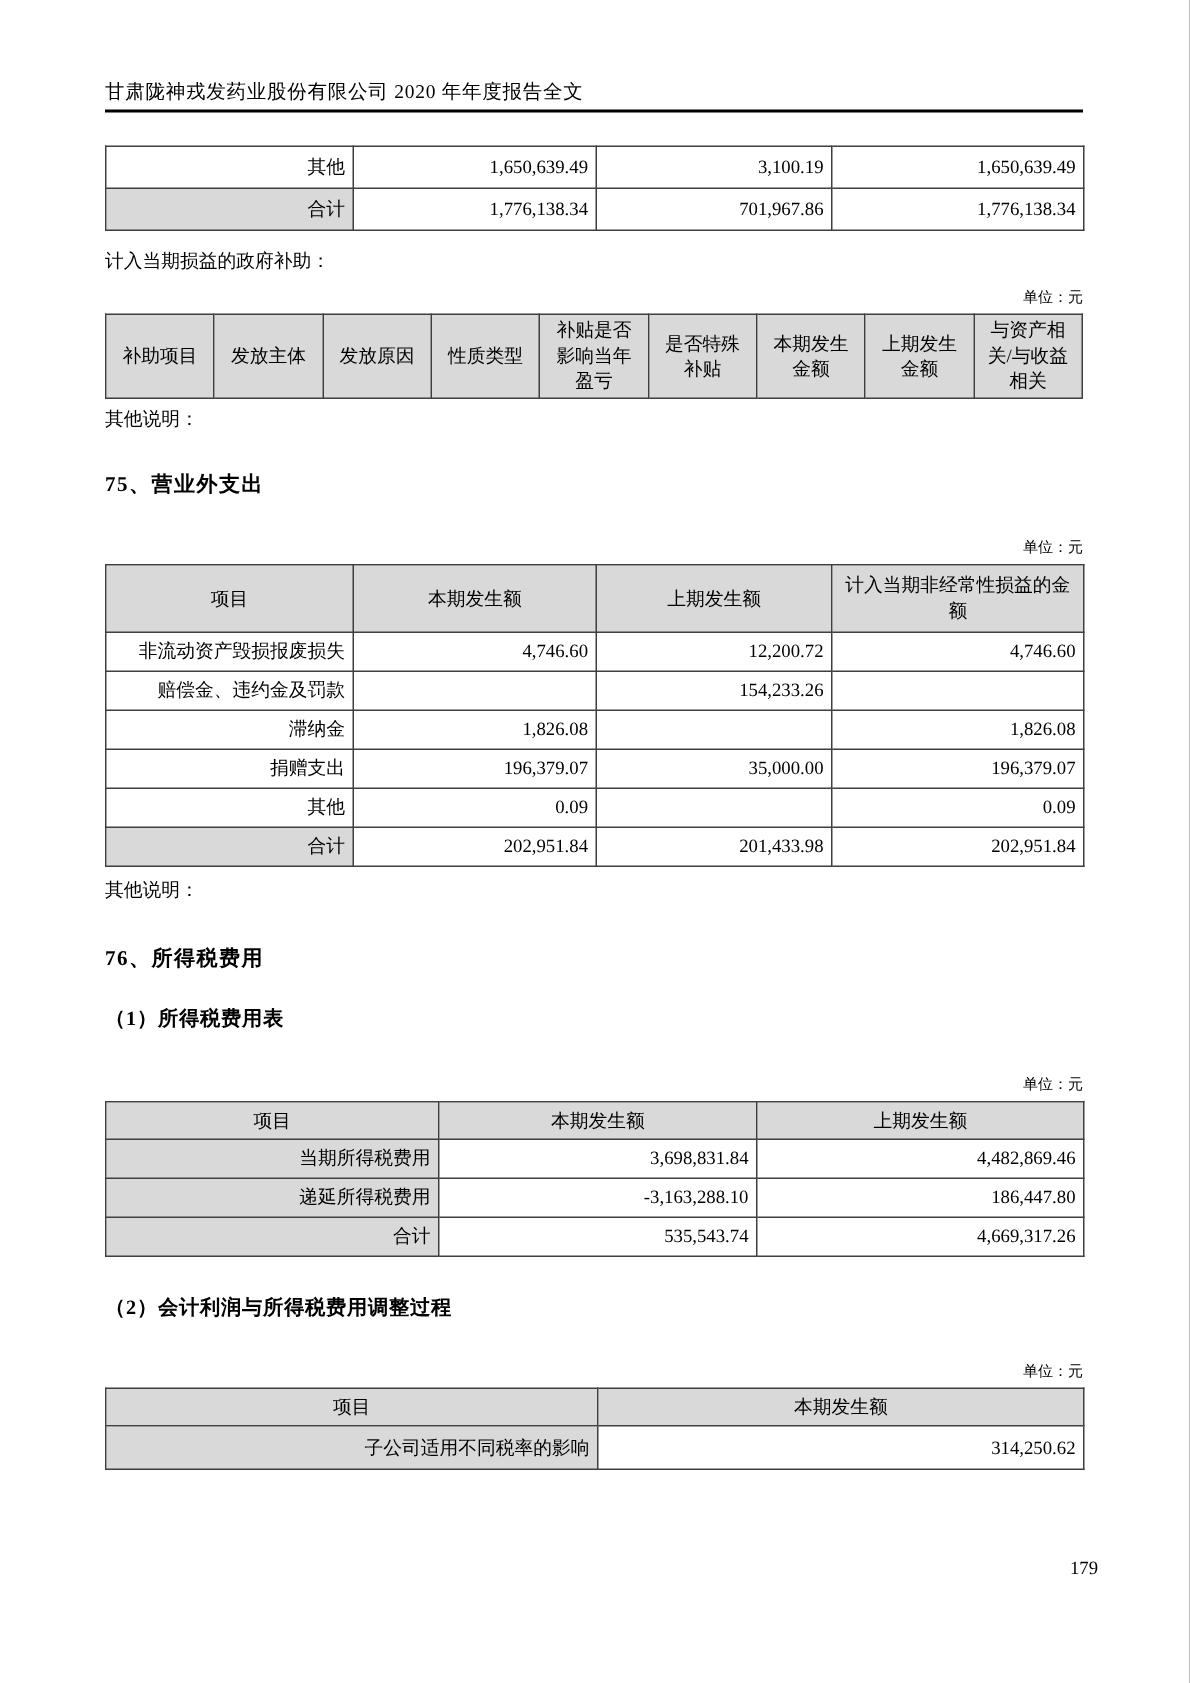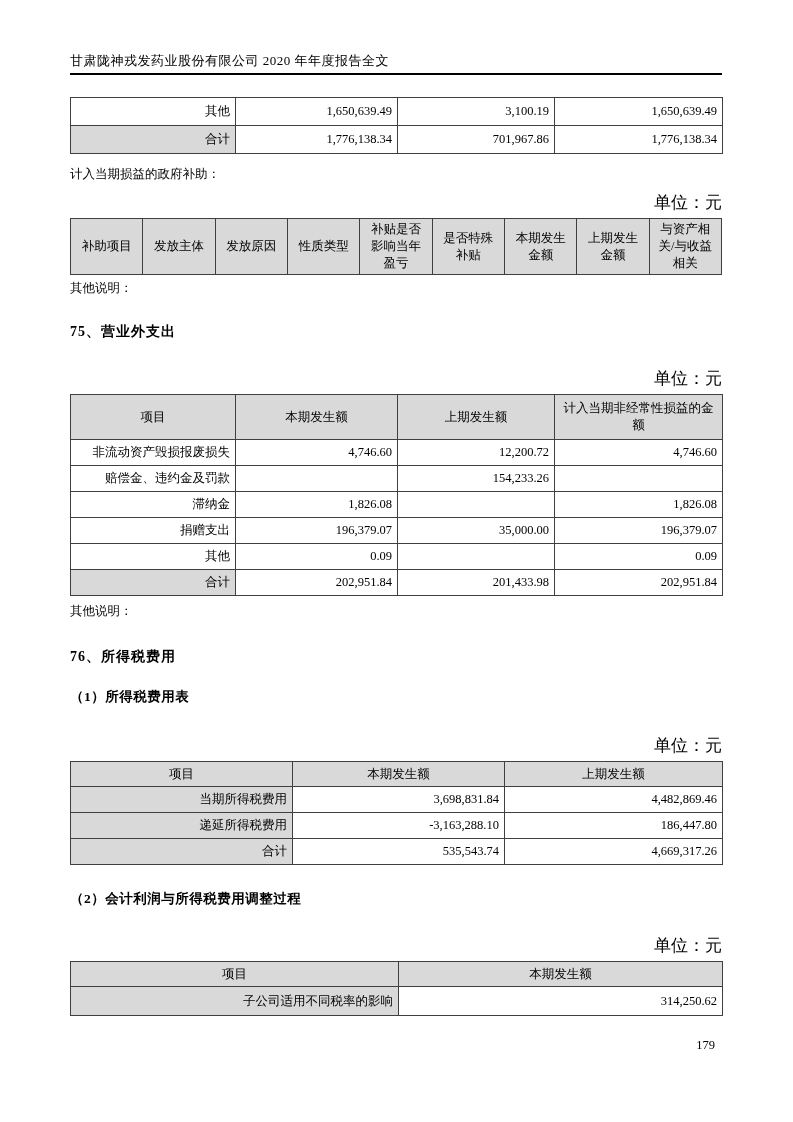--- a/index.html
+++ b/index.html
@@ -13,31 +13,31 @@
     padding-top:52px;padding-bottom:3px;
     font-size:13px;border-bottom:2px solid #000;letter-spacing:.5px;
   }
   .tbl{width:100%;border-collapse:collapse;table-layout:fixed;font-size:12.5px;}
   .tbl td{border:1px solid #3f3f3f;padding:2px 5px;vertical-align:middle;overflow:hidden;}
   .shade{background:#d9d9d9;}
   .lbl{text-align:right;}
   .num{text-align:right;}
   .ctr{text-align:center;}
   .note{font-size:12.5px;margin:12px 0 0 0;}
-  .unit{font-size:17px;text-align:right;margin-top:8px;margin-bottom:4px;}
+  .unit{font-size:10px;text-align:right;margin-top:8px;margin-bottom:4px;}
   .h-sec{font-size:14px;font-weight:bold;margin:0;letter-spacing:1px;}
   .h-sub{font-size:13.5px;font-weight:bold;margin:0;letter-spacing:.5px;}
   .mt26{margin-top:26px;} .mt28{margin-top:28px;} .mt22{margin-top:22px;}
   .mt12{margin-top:12px;} .mt7{margin-top:7px;} .mt5{margin-top:5px;} .mt25{margin-top:25px;}
   .r28 td{height:23px;}
   .hdr2 td{height:40px;}
   .hdr1 td{height:20px;}
   .r26 td{height:21px;}
   .r29 td{height:24px;}
-  .page-number{position:absolute;top:1038px;right:78px;font-size:12.5px;}
+  .page-number{position:absolute;top:1038px;right:61px;font-size:12.5px;}
 </style>
 </head>
 <body>
 
 <div class="page">
   <div class="content">
 
     <div class="doc-header">甘肃陇神戎发药业股份有限公司 2020 年年度报告全文</div>
 
     <table class="tbl mt22 r28">

